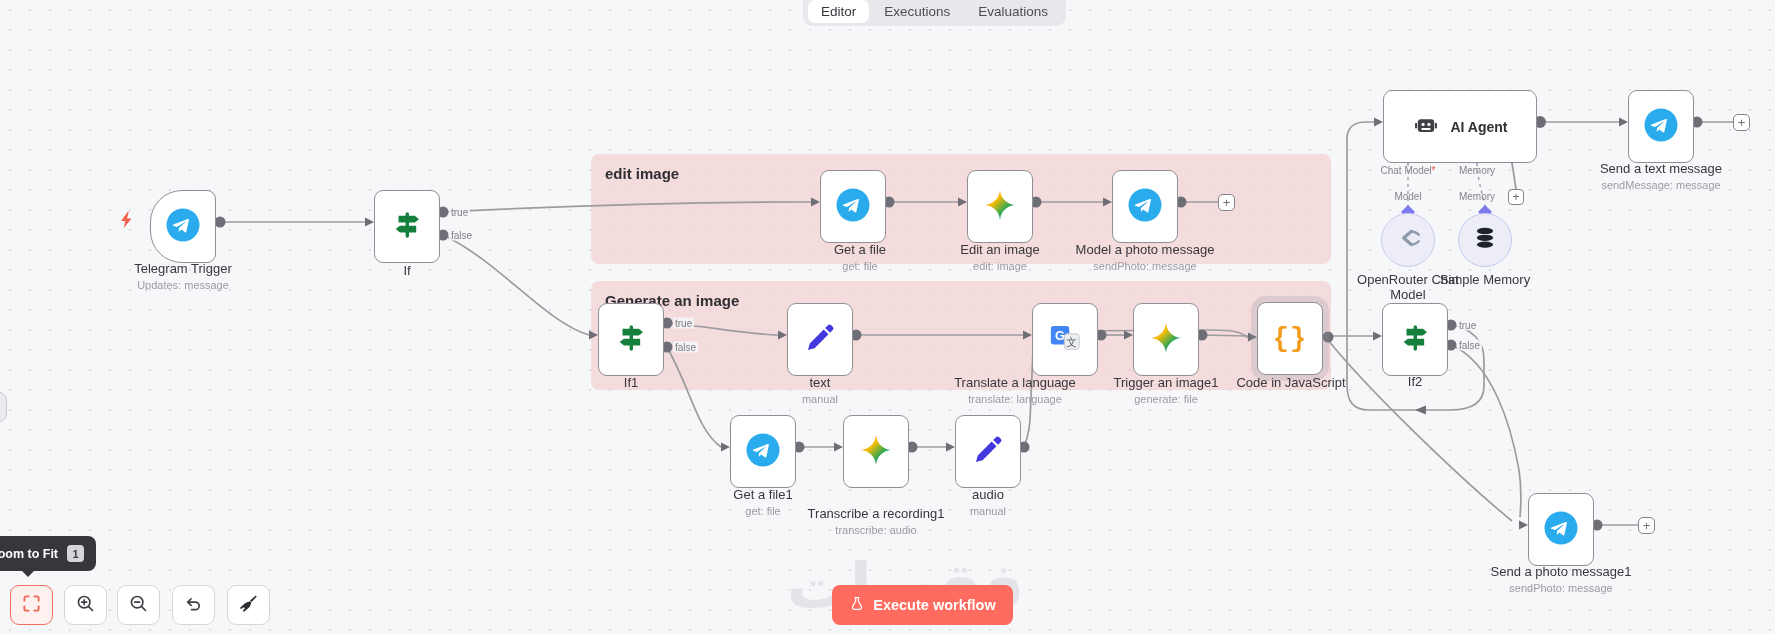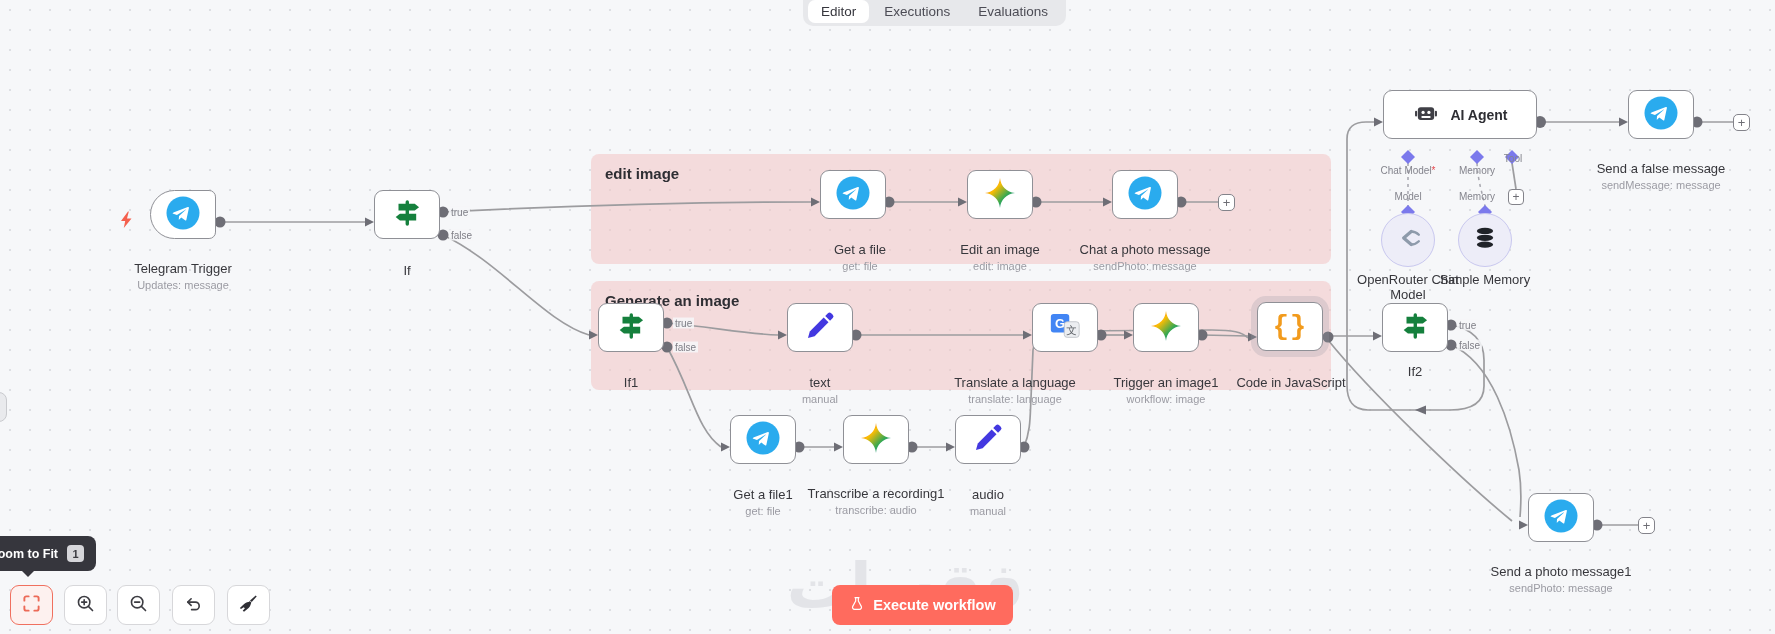--- a/index.html
+++ b/index.html
@@ -4,21 +4,21 @@
 <style>
   html,body{margin:0;padding:0;}
   body{font-family:"Liberation Sans","DejaVu Sans",sans-serif;}
   #stage{position:relative;width:1775px;height:634px;overflow:hidden;
     background:#f6f7f9;
     background-image:radial-gradient(#dddfe3 1.1px,transparent 1.1px);
     background-size:20px 20px;}
   .wires{position:absolute;left:0;top:0;z-index:2;}
   .group{position:absolute;background:rgba(243,196,196,0.55);border-radius:8px;z-index:1;margin-left:28px;}
   .glabel{font-size:15px;font-weight:700;color:#2e2e33;padding:11px 0 0 14px;}
-  .node{position:absolute;width:66px;height:49px;background:#fff;border:1.8px solid #8f9096;
+  .node{position:absolute;width:66px;height:73px;background:#fff;border:1.8px solid #8f9096;
     border-radius:9px;display:flex;align-items:center;justify-content:center;box-sizing:border-box;z-index:3;}
   .node.trigger{border-radius:32px 9px 9px 32px;}
   .node.selected{box-shadow:0 0 0 6px rgba(150,150,162,0.25);}
   .node.wide{width:154px;gap:10px;}
   .agent-title{font-size:14px;font-weight:600;color:#2f2f34;}
   .circle-node{position:absolute;width:54px;height:54px;border-radius:50%;background:#ededf8;
     border:1.6px solid #c9c8ef;display:flex;align-items:center;justify-content:center;box-sizing:border-box;z-index:3;}
   .nlabel{position:absolute;transform:translateX(-50%);text-align:center;z-index:3;
     display:flex;flex-direction:column;gap:3px;width:max-content;}
   .nlabel .t{font-size:13px;color:#37373c;font-weight:500;}
@@ -211,21 +211,21 @@
     <span class="s">edit: image</span>
   </div>
 
   <div class="node" style="left:1112px;top:170px;">
     <span><svg width="36" height="36" viewBox="0 0 24 24">
           <circle cx="12" cy="12" r="11" fill="#2AABEE"></circle>
           <path d="M5.6 11.7l9.6-3.7c.45-.17.85.1.7.78l-1.64 7.7c-.12.55-.44.69-.9.43l-2.5-1.84-1.2 1.16c-.13.13-.24.24-.49.24l.18-2.5 4.56-4.12c.2-.18-.04-.28-.3-.1l-5.64 3.55-2.43-.76c-.53-.17-.54-.53.06-.77z" fill="#fff"></path>
         </svg></span>
   </div>
   <div class="nlabel" style="left:1145px;top:242px;">
-    <span class="t">Chat a photo message</span>
+    <span class="t">Model a photo message</span>
     <span class="s">sendPhoto: message</span>
   </div>
   <div class="plus" style="left:1218px;top:194px;">+</div>
 
   <div class="node" style="left:598px;top:303px;">
     <span><svg width="34" height="34" viewBox="0 0 24 24" fill="#15803d">
           <rect x="11" y="3" width="2.4" height="18" rx="1.2"></rect>
           <path d="M6 5.5h11.5l3 2.4-3 2.4H6z"></path>
           <path d="M18.5 12.5H7l-3 2.4 3 2.4h11.5z"></path>
         </svg></span>
@@ -260,21 +260,21 @@
     <span class="s">translate: language</span>
   </div>
 
   <div class="node" style="left:1133px;top:303px;">
     <span><svg width="36" height="36" viewBox="0 0 24 24">
           <path d="M12 2 C12.5 7.5 16.5 11.5 22 12 C16.5 12.5 12.5 16.5 12 22 C11.5 16.5 7.5 12.5 2 12 C7.5 11.5 11.5 7.5 12 2 Z" fill="url(#g1)"></path>
         </svg></span>
   </div>
   <div class="nlabel" style="left:1166px;top:375px;">
     <span class="t">Trigger an image1</span>
-    <span class="s">workflow: image</span>
+    <span class="s">generate: file</span>
   </div>
 
   <div class="node selected" style="left:1257px;top:302px;">
     <span style="color:#f29b1d;font-weight:700;font-size:27px;font-family:'Liberation Mono','DejaVu Sans Mono',monospace;letter-spacing:1px;">{}</span>
   </div>
   <div class="nlabel" style="left:1291px;top:375px;align-items:flex-end;">
     <span class="t">Code in JavaScript</span>
   </div>
 
   <div class="node" style="left:730px;top:415px;">
@@ -286,21 +286,21 @@
   <div class="nlabel" style="left:763px;top:487px;">
     <span class="t">Get a file1</span>
     <span class="s">get: file</span>
   </div>
 
   <div class="node" style="left:843px;top:415px;">
     <span><svg width="36" height="36" viewBox="0 0 24 24">
           <path d="M12 2 C12.5 7.5 16.5 11.5 22 12 C16.5 12.5 12.5 16.5 12 22 C11.5 16.5 7.5 12.5 2 12 C7.5 11.5 11.5 7.5 12 2 Z" fill="url(#g1)"></path>
         </svg></span>
   </div>
-  <div class="nlabel" style="left:876px;top:486px;">
+  <div class="nlabel" style="left:876px;top:506px;">
     <span class="t">Transcribe a recording1</span>
     <span class="s">transcribe: audio</span>
   </div>
 
   <div class="node" style="left:955px;top:415px;">
     <span><svg width="34" height="34" viewBox="0 0 24 24" fill="#4338e0">
           <path d="M3.5 20.5l1.3-4.6L14.6 6l3.4 3.4-9.8 9.8-4.7 1.3z"></path>
           <path d="M15.7 4.9l1.9-1.9a1.6 1.6 0 012.3 0l1.1 1.1a1.6 1.6 0 010 2.3l-1.9 1.9z"></path>
         </svg></span>
   </div>
@@ -349,33 +349,33 @@
     <span class="t">Simple Memory</span>
   </div>
 
   <div class="node" style="left:1628px;top:90px;">
     <span><svg width="36" height="36" viewBox="0 0 24 24">
           <circle cx="12" cy="12" r="11" fill="#2AABEE"></circle>
           <path d="M5.6 11.7l9.6-3.7c.45-.17.85.1.7.78l-1.64 7.7c-.12.55-.44.69-.9.43l-2.5-1.84-1.2 1.16c-.13.13-.24.24-.49.24l.18-2.5 4.56-4.12c.2-.18-.04-.28-.3-.1l-5.64 3.55-2.43-.76c-.53-.17-.54-.53.06-.77z" fill="#fff"></path>
         </svg></span>
   </div>
   <div class="nlabel" style="left:1661px;top:161px;">
-    <span class="t">Send a false message</span>
+    <span class="t">Send a text message</span>
     <span class="s">sendMessage: message</span>
   </div>
   <div class="plus" style="left:1733px;top:114px;">+</div>
 
   <div class="node" style="left:1382px;top:303px;">
     <span><svg width="34" height="34" viewBox="0 0 24 24" fill="#15803d">
           <rect x="11" y="3" width="2.4" height="18" rx="1.2"></rect>
           <path d="M6 5.5h11.5l3 2.4-3 2.4H6z"></path>
           <path d="M18.5 12.5H7l-3 2.4 3 2.4h11.5z"></path>
         </svg></span>
   </div>
-  <div class="nlabel" style="left:1415px;top:364px;">
+  <div class="nlabel" style="left:1415px;top:374px;">
     <span class="t">If2</span>
   </div>
   <span class="pf" style="left:1457px;top:325px;">true</span>
   <span class="pf" style="left:1457px;top:345px;">false</span>
 
   <div class="node" style="left:1528px;top:493px;">
     <span><svg width="36" height="36" viewBox="0 0 24 24">
           <circle cx="12" cy="12" r="11" fill="#2AABEE"></circle>
           <path d="M5.6 11.7l9.6-3.7c.45-.17.85.1.7.78l-1.64 7.7c-.12.55-.44.69-.9.43l-2.5-1.84-1.2 1.16c-.13.13-.24.24-.49.24l.18-2.5 4.56-4.12c.2-.18-.04-.28-.3-.1l-5.64 3.55-2.43-.76c-.53-.17-.54-.53.06-.77z" fill="#fff"></path>
         </svg></span>

